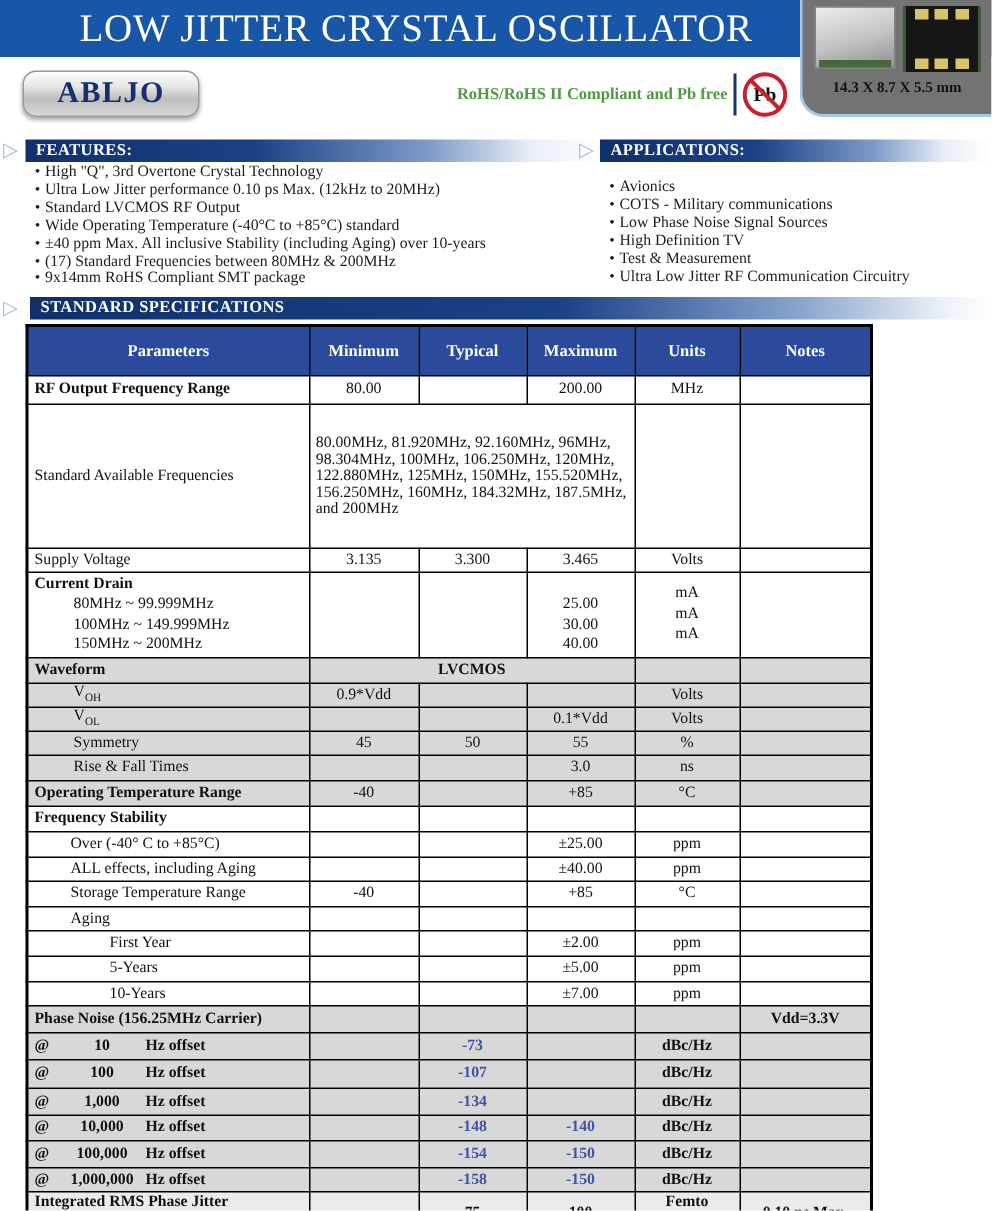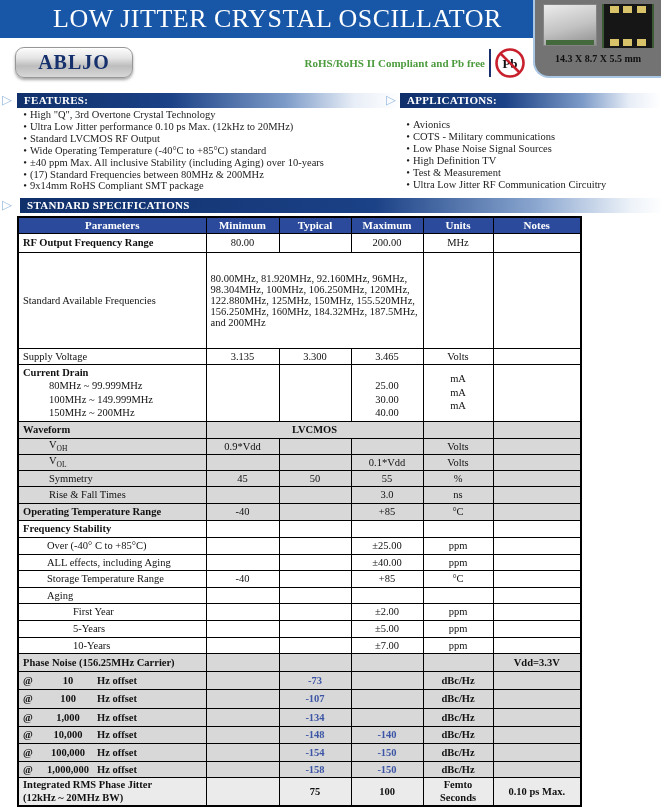--- a/index.html
+++ b/index.html
@@ -68,21 +68,21 @@
   .list-apps { left:403px; top:109px; width:256px;margin-top:10px; }
   .bullet-item { line-height:11.9px; white-space:nowrap; }
   .bullet-item .dot { display:inline-block; width:10px; text-align:center; }
   
   table.spec {
     position:absolute; left:17px; top:216px; width:563px;
     border-collapse:collapse; table-layout:fixed; font-size:10.5px; color:#111;
     border:2px solid #000;
   }
   .spec th, .spec td { border:1px solid #000; padding:0 3px; text-align:center; vertical-align:middle; }
-  .spec thead th { background:#2b4a9c; color:#fff; font-weight:bold; font-size:11px; height:16px; }
+  .spec thead th { background:#2b4a9c; color:#fff; font-weight:bold; font-size:11px; height:33px; }
   .bg-gray td { background:#d8d8d8; }
   .bg-light td { background:#ebebeb; }
   td.al-left { text-align:left; padding-left:4px; }
   td.b, .line.b { font-weight:bold; }
   td.blue { color:#3c55a5; font-weight:bold; }
   td.ind1 { padding-left:28px; } td.ind2 { padding-left:30px; } td.ind3 { padding-left:54px; }
   td sub { font-size:7.5px; }
   .line { line-height:13.5px; white-space:nowrap; }
   td.parts { white-space:nowrap; }
   td.parts .p0 { display:inline-block; width:16px; text-align:left; }

